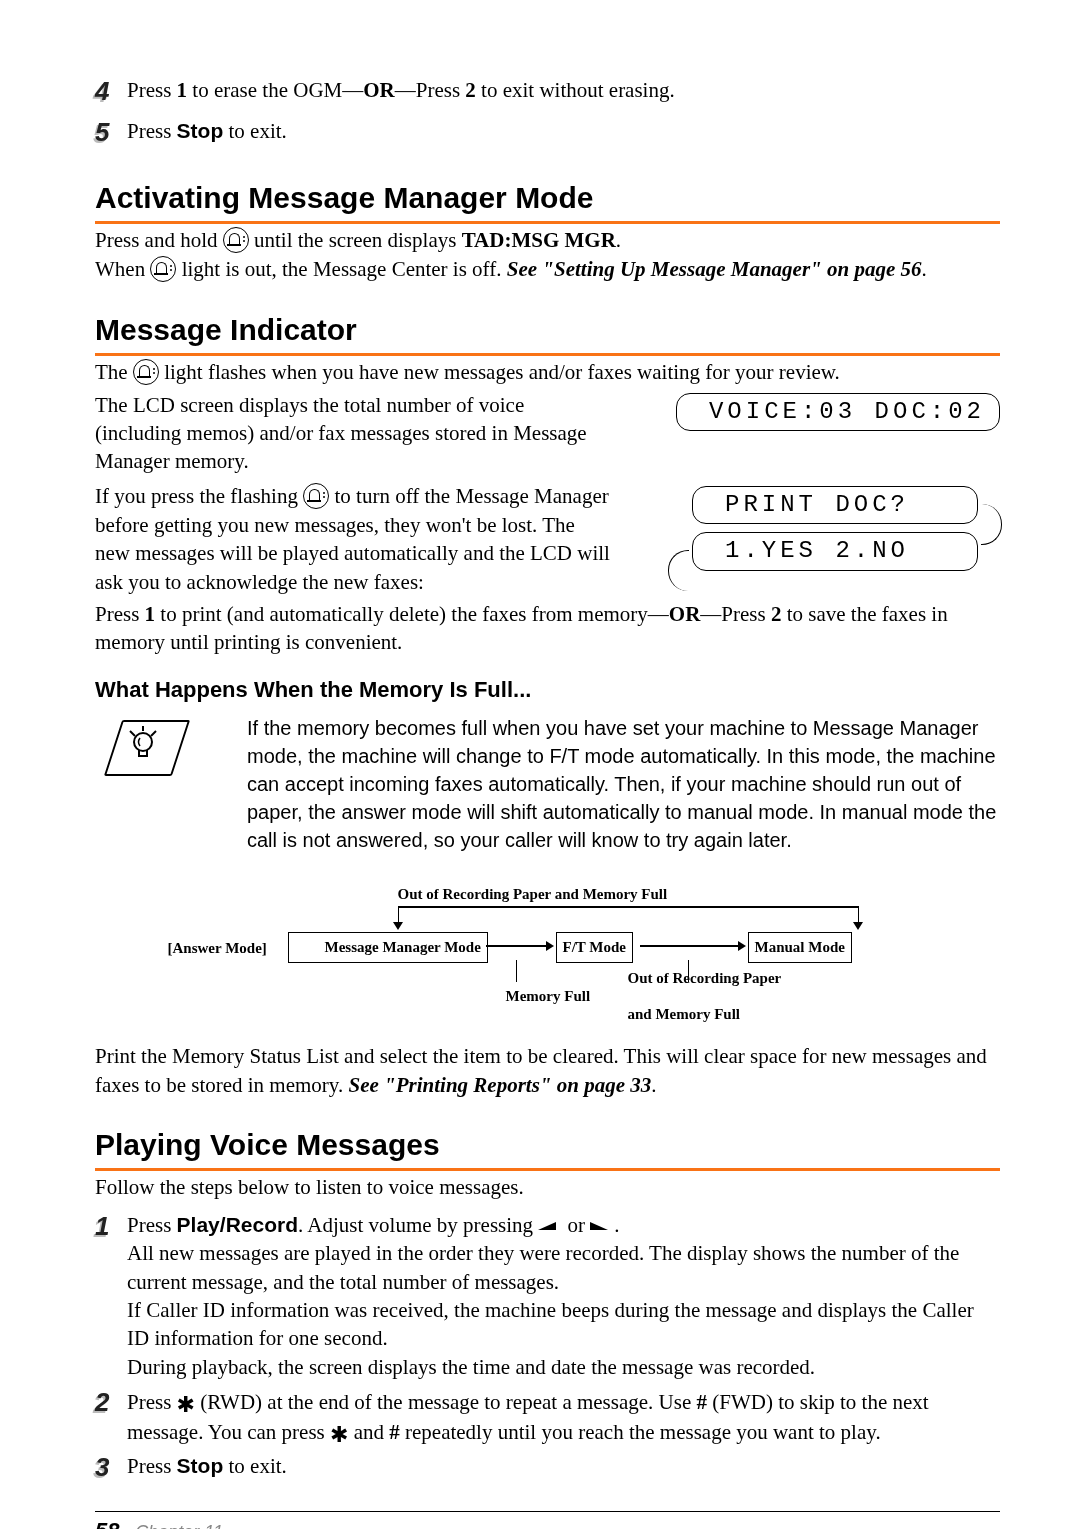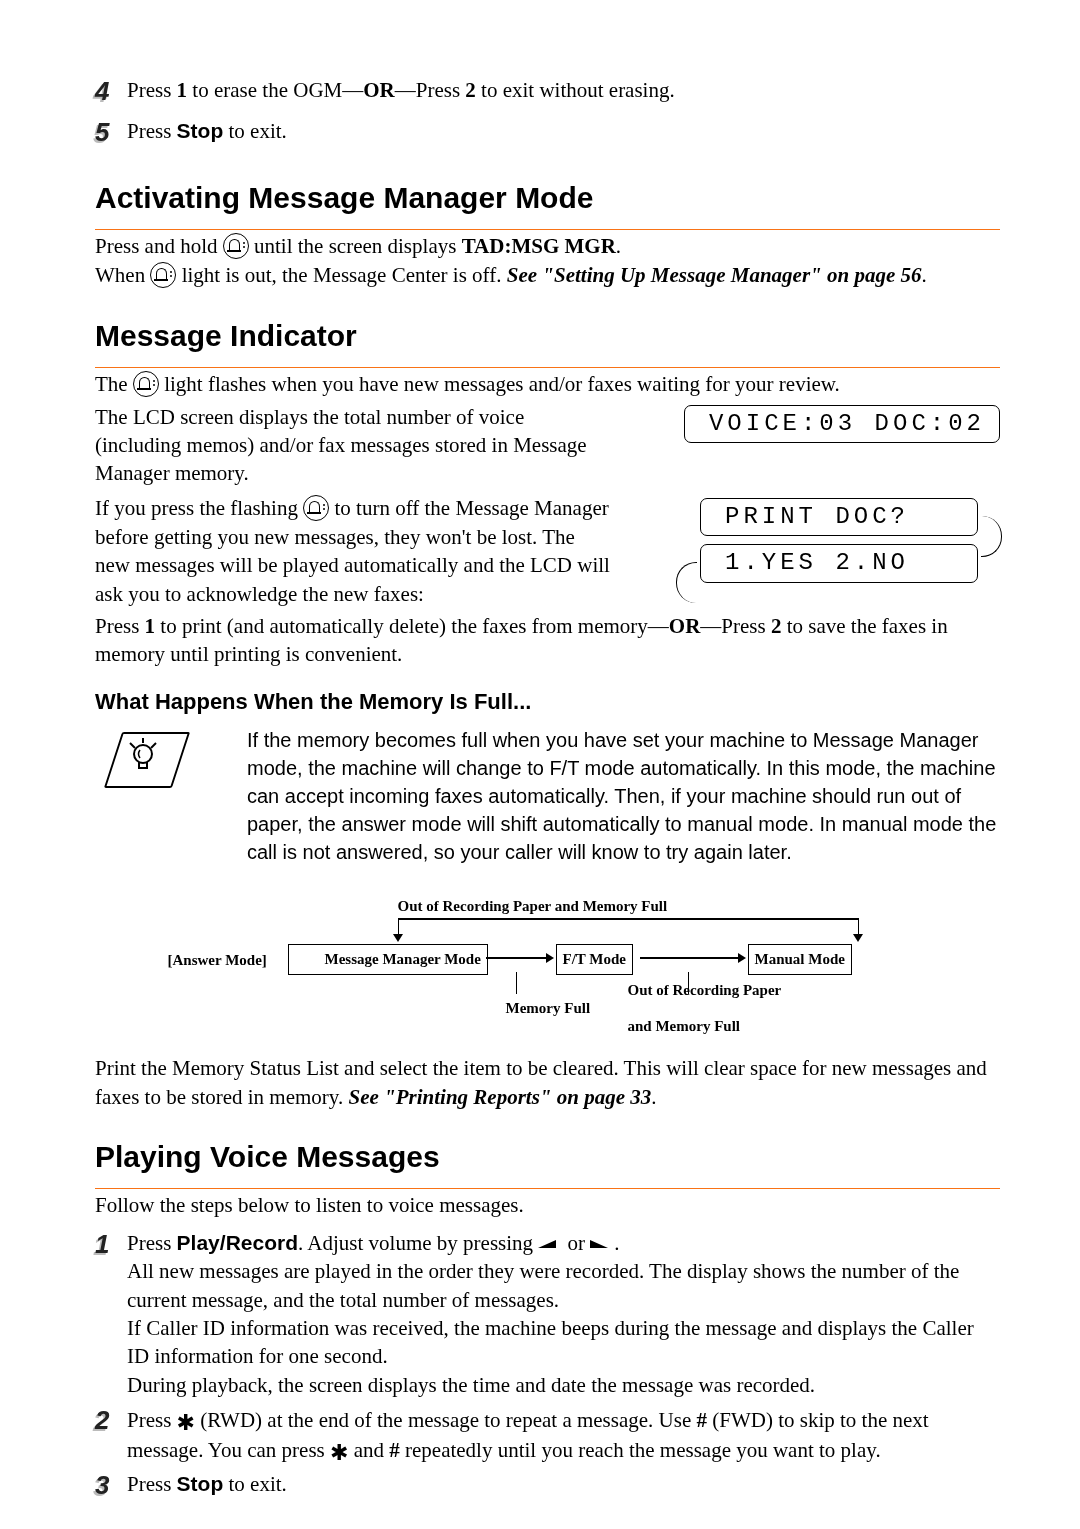--- a/index.html
+++ b/index.html
@@ -28,22 +28,22 @@
     top:-2px;
   }
   .step-num.shadowed{color:#222;text-shadow:-2px 2px 0 #bbb;}
   .step-row{display:flex;align-items:flex-start;margin:6px 0;}
   .step-text{flex:1;padding-left:4px;}
   h2{
     font-family:Arial,Helvetica,sans-serif;
     font-size:30px;
     font-weight:bold;
     margin:26px 0 2px 0;
-    padding-bottom:10px;
-    border-bottom:1px solid #f97316;
+    padding-bottom:2px;
+    border-bottom:3px solid #f97316;
   }
   h3{
     font-family:Arial,Helvetica,sans-serif;
     font-size:22px;
     font-weight:bold;
     margin:18px 0 8px 0;
   }
   .tad-icon{
     display:inline-block;
     width:26px;height:26px;
@@ -70,22 +70,22 @@
     width:14px;height:2px;
     background:#000;
   }
   .tad-dots{position:absolute;right:3px;top:8px;width:2px;height:2px;background:#000;border-radius:50%;box-shadow:0 4px 0 #000;}
   .lcd{
     display:inline-block;
     font-family:"Courier New",monospace;
     font-size:24px;
     letter-spacing:4px;
     border:1.5px solid #000;
-    border-radius:7px;
-    padding:2px 14px 2px 24px;
+    border-radius:14px;
+    padding:2px 14px 2px 32px;
     white-space:nowrap;
   }
   .ind-row{position:relative;min-height:60px;}
   .ind-text{width:520px;}
   .ind-lcds{position:absolute;right:0;top:0;display:flex;flex-direction:column;align-items:flex-start;}
   .lcd-wrap{position:relative;padding:0 22px;}
   .lcd-wrap .curve-r{position:absolute;right:-2px;top:18px;width:20px;height:40px;border:1.5px solid #000;border-left:none;border-radius:0 20px 20px 0;border-top:none;}
   .lcd-wrap .curve-l{position:absolute;left:-2px;top:18px;width:20px;height:40px;border:1.5px solid #000;border-right:none;border-radius:20px 0 0 20px;border-bottom:none;}
   .tip-row{display:flex;margin-top:10px;gap:32px;}
   .tip-icon-box{width:120px;flex:0 0 120px;padding-top:6px;}

